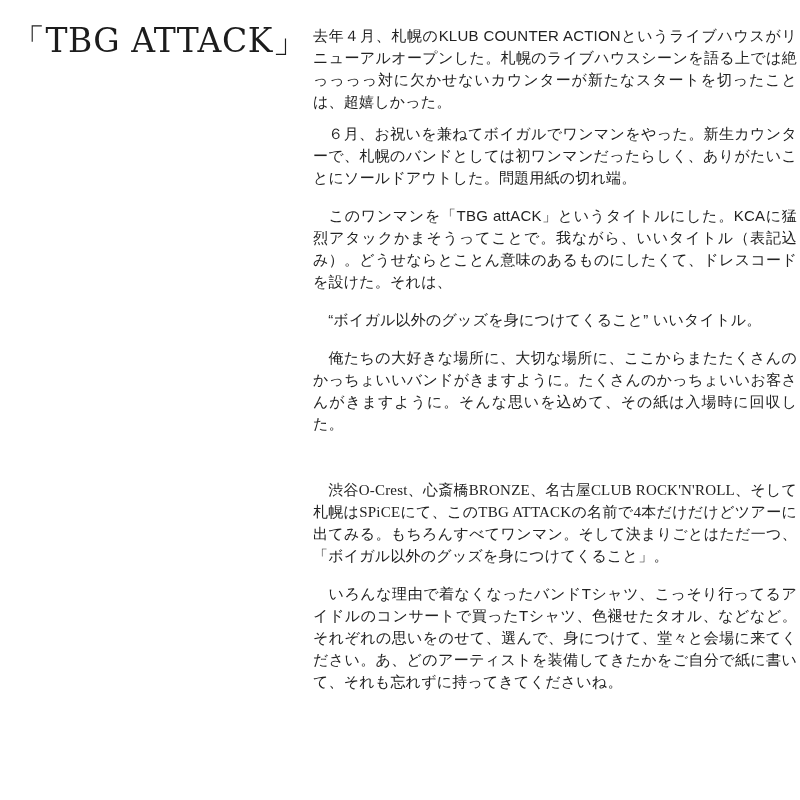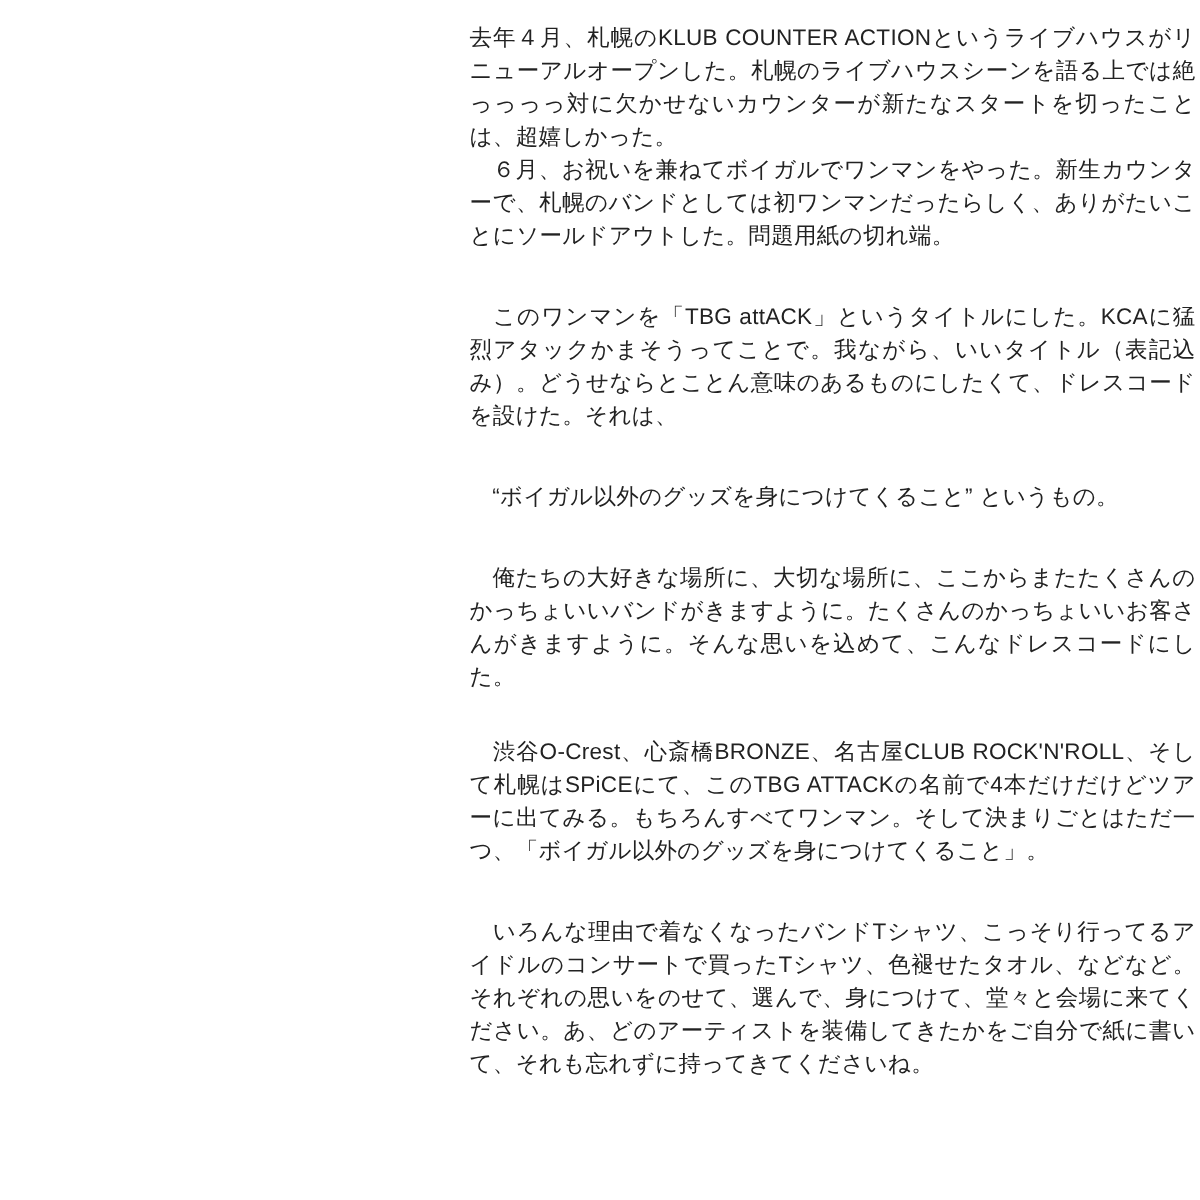--- a/index.html
+++ b/index.html
@@ -40,34 +40,37 @@
   }
   .body-column p {
     font-size: 15px;
     line-height: 22px;
     font-weight: 500;
     letter-spacing: 0.2px;
     white-space: pre-wrap;
     text-align: justify;
     text-justify: inter-ideograph;
   }
-  .gap-0 { margin-top: 0; }
-  .gap-1 { margin-top: 32px; }
-  .gap-2 { margin-top: 28px; }
+  .gap-0 { margin-top: 10px; }
+  .gap-1 { margin-top: 16px; }
+  .gap-2 { margin-top: 44px; font-family: Liberation Serif, serif; }
 </style>
 </head>
 <body>
 
 <div class="page">
 
+  <div class="title-column">
+    <h1 class="page-title">「TBG ATTACK」</h1>
+  </div>
 
   <div class="body-column">
     <p class="gap-0">去年４月、札幌のKLUB COUNTER ACTIONというライブハウスがリニューアルオープンした。札幌のライブハウスシーンを語る上では絶っっっっ対に欠かせないカウンターが新たなスタートを切ったことは、超嬉しかった。</p>
     <p class="gap-0">　６月、お祝いを兼ねてボイガルでワンマンをやった。新生カウンターで、札幌のバンドとしては初ワンマンだったらしく、ありがたいことにソールドアウトした。問題用紙の切れ端。</p>
     <p class="gap-1">　このワンマンを「TBG attACK」というタイトルにした。KCAに猛烈アタックかまそうってことで。我ながら、いいタイトル（表記込み）。どうせならとことん意味のあるものにしたくて、ドレスコードを設けた。それは、</p>
-    <p class="gap-1">　“ボイガル以外のグッズを身につけてくること” というもの。</p>
-    <p class="gap-1">　俺たちの大好きな場所に、大切な場所に、ここからまたたくさんのかっちょいいバンドがきますように。たくさんのかっちょいいお客さんがきますように。そんな思いを込めて、こんなドレスコードにした。</p>
+    <p class="gap-1">　“ボイガル以外のグッズを身につけてくること” いいタイトル。</p>
+    <p class="gap-1">　俺たちの大好きな場所に、大切な場所に、ここからまたたくさんのかっちょいいバンドがきますように。たくさんのかっちょいいお客さんがきますように。そんな思いを込めて、その紙は入場時に回収した。</p>
     <p class="gap-2">　渋谷O-Crest、心斎橋BRONZE、名古屋CLUB ROCK'N'ROLL、そして札幌はSPiCEにて、このTBG ATTACKの名前で4本だけだけどツアーに出てみる。もちろんすべてワンマン。そして決まりごとはただ一つ、「ボイガル以外のグッズを身につけてくること」。</p>
     <p class="gap-1">　いろんな理由で着なくなったバンドTシャツ、こっそり行ってるアイドルのコンサートで買ったTシャツ、色褪せたタオル、などなど。それぞれの思いをのせて、選んで、身につけて、堂々と会場に来てください。あ、どのアーティストを装備してきたかをご自分で紙に書いて、それも忘れずに持ってきてくださいね。</p>
 
   </div>
 
 </div>
 
 </body></html>

